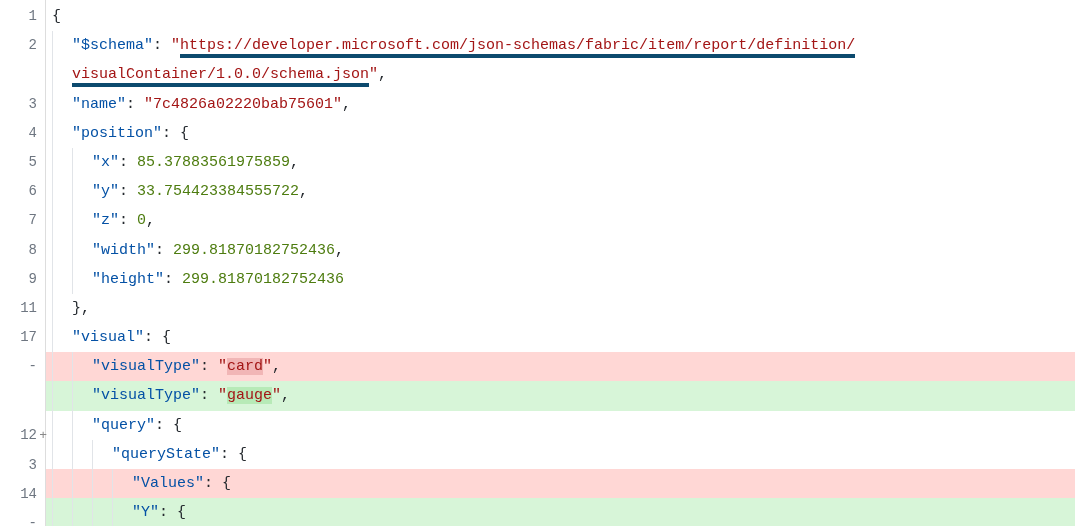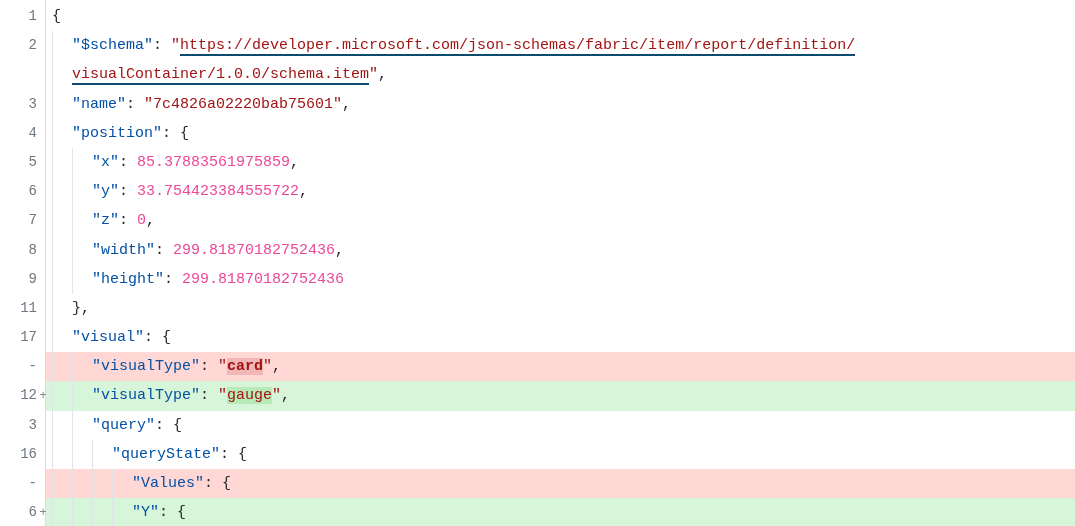--- a/index.html
+++ b/index.html
@@ -24,21 +24,21 @@
       flex-shrink: 0;
       padding-top: 2px;
     }
     .gutter-line {
       padding-right: 8px;
       height: 29.2px;
       font-size: 14px;
       position: relative;
     }
     .gutter-line.diff-del { color: #6e7681; }
-    .gutter-line.diff-add { color: #6e7681; }
+    .gutter-line.diff-add { color: #6e7681; margin-top: 40px; }
     .sign {
       position: absolute;
       right: -2px;
       font-size: 13px;
       color: #888;
     }
     .code {
       flex: 1;
       padding-top: 2px;
       border-left: 1px solid #ddd;
@@ -58,25 +58,25 @@
       height: 29.2px;
       vertical-align: top;
       margin-left: 0;
     }
     .guide:first-of-type { margin-left: 6px; }
     .pad1 { display: inline-block; width: 6px; }
 
     .punct { color: #24292e; }
     .key { color: #0451a5; }
     .str { color: #a31515; }
-    .url { color: #a31515; border-bottom: 2px solid #0c4a6e; }
-    .num { color: #ec4899; }
+    .url { color: #a31515; border-bottom: 4px solid #0c4a6e; }
+    .num { color: #4d7c0f; }
     .brace { color: #24292e; }
 
-    .hl-del-str { background: #f1b6b6; font-weight: bold; }
+    .hl-del-str { background: #f1b6b6; }
     .hl-add-str { background: #b7eab7; font-family: Liberation Mono, monospace; }
   </style>
 </head>
 <body>
 
 <div class="editor">
   <div class="gutter">
     <div class="gutter-line">1</div>
     <div class="gutter-line">2</div>
     <div class="gutter-line"></div>
@@ -85,32 +85,32 @@
     <div class="gutter-line">5</div>
     <div class="gutter-line">6</div>
     <div class="gutter-line">7</div>
     <div class="gutter-line">8</div>
     <div class="gutter-line">9</div>
     <div class="gutter-line">11</div>
     <div class="gutter-line">17</div>
     <div class="gutter-line diff-del"><span>-</span></div>
     <div class="gutter-line diff-add"><span>12</span><span class="sign">+</span></div>
     <div class="gutter-line">3</div>
-    <div class="gutter-line">16</div>
+    <div class="gutter-line">14</div>
     <div class="gutter-line diff-del"><span>-</span></div>
     <div class="gutter-line diff-add"><span>6</span><span class="sign">+</span></div>
   </div>
 
   <div class="code">
 
     <div class="line"><span class="pad1"></span><span class="brace">{</span></div>
 
     <div class="line"><span class="guide"></span><span class="key">"$schema"</span><span class="punct">: </span><span class="str">"</span><span class="url">https://developer.microsoft.com/json-schemas/fabric/item/report/definition/</span></div>
 
-    <div class="line"><span class="guide"></span><span class="url">visualContainer/1.0.0/schema.item</span><span class="str">"</span><span class="punct">,</span></div>
+    <div class="line"><span class="guide"></span><span class="url">visualContainer/1.0.0/schema.json</span><span class="str">"</span><span class="punct">,</span></div>
 
     <div class="line"><span class="guide"></span><span class="key">"name"</span><span class="punct">: </span><span class="str">"7c4826a02220bab75601"</span><span class="punct">,</span></div>
 
     <div class="line"><span class="guide"></span><span class="key">"position"</span><span class="punct">: </span><span class="brace">{</span></div>
 
     <div class="line"><span class="guide"></span><span class="guide"></span><span class="key">"x"</span><span class="punct">: </span><span class="num">85.37883561975859</span><span class="punct">,</span></div>
 
     <div class="line"><span class="guide"></span><span class="guide"></span><span class="key">"y"</span><span class="punct">: </span><span class="num">33.754423384555722</span><span class="punct">,</span></div>
 
     <div class="line"><span class="guide"></span><span class="guide"></span><span class="key">"z"</span><span class="punct">: </span><span class="num">0</span><span class="punct">,</span></div>

